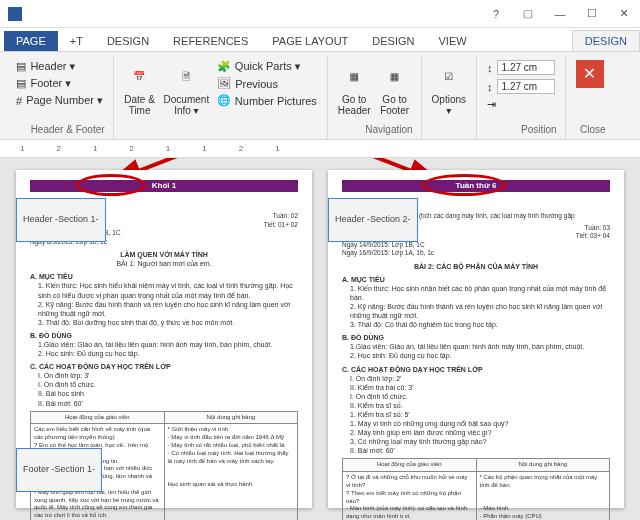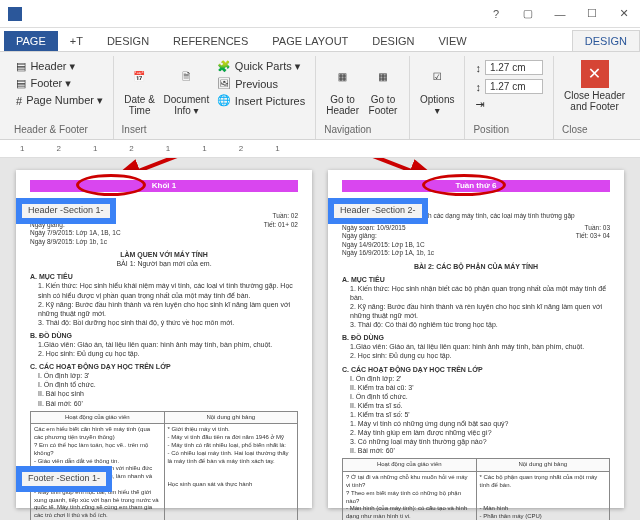--- a/index.html
+++ b/index.html
@@ -8,31 +8,31 @@
 .titlebar .icon{position:absolute;left:8px;width:14px;height:14px;background:#2b579a}
 .wincontrols{position:absolute;right:0;display:flex}
 .wincontrols div{width:32px;height:28px;display:flex;align-items:center;justify-content:center;color:#555}
 .tabs{height:24px;background:#fff;display:flex;align-items:flex-end;padding-left:4px;border-bottom:1px solid #d4d4d4}
 .tab{padding:4px 12px;font-size:11px;color:#444}
 .tab.file{background:#2b579a;color:#fff}
 .tab.design{color:#2b579a;background:#f3f3f3;border:1px solid #d4d4d4;border-bottom:none}
 .ribbon{height:88px;background:#f3f3f3;border-bottom:1px solid #d4d4d4;display:flex;padding:4px 6px 0 6px}
 .group{border-right:1px solid #d8d8d8;padding:2px 8px;display:flex;flex-direction:column;justify-content:space-between}
 .group-items{display:flex;gap:4px;align-items:flex-start}
-.group-label{text-align:left;font-size:10px;color:#666;padding-bottom:2px}
+.group-label{text-align:right;font-size:10px;color:#666;padding-bottom:2px}
 .smallbtn{display:flex;align-items:center;gap:4px;padding:2px;font-size:11px;color:#333;white-space:nowrap}
 .bigbtn{display:flex;flex-direction:column;align-items:center;gap:2px;padding:2px;font-size:10px;color:#333;text-align:center;line-height:1.1}
 .bigbtn .ico{width:32px;height:32px;display:flex;align-items:center;justify-content:center}
 .ico{display:inline-flex;align-items:center;justify-content:center}
 .spinval{border:1px solid #bbb;background:#fff;padding:1px 4px;font-size:10px;width:58px;display:flex;align-items:center;gap:2px}
 .ruler{height:18px;background:#fff;border-bottom:1px solid #ddd;display:flex;align-items:center;padding-left:20px;font-size:8px;color:#666;gap:32px}
 .workspace{background:#e6e6e6;height:362px;display:flex;gap:16px;padding:12px 16px;position:relative;overflow:hidden}
 .page{background:#fff;width:296px;box-shadow:0 1px 4px rgba(0,0,0,.3);padding:10px 14px;font-size:7px;color:#333;position:relative;line-height:1.3}
-.hdr-bar{background:#d946ef;color:#fff;text-align:center;padding:1px 0;font-size:8px;font-weight:bold}
-.hdr-tag,.ftr-tag{position:absolute;background:#f3f3f3;border:6px solid #3b82f6;padding:1px 6px;font-size:9px;color:#444}
+.hdr-bar{background:#701a75;color:#fff;text-align:center;padding:1px 0;font-size:8px;font-weight:bold}
+.hdr-tag,.ftr-tag{position:absolute;background:#f3f3f3;border:1px solid #3b82f6;padding:15px 6px;font-size:9px;color:#444}
 .hdr-tag{top:28px;left:0}
 .ftr-tag{bottom:16px;left:0}
 .same-prev{bottom:4px;left:auto;right:14px}
 .oval{position:absolute;border:3px solid #c00;border-radius:50%;width:70px;height:22px;pointer-events:none}
 .arrow{position:absolute;pointer-events:none}
 .sect{margin-top:4px}
 .sect b{font-size:7px}
 .tbl{border:1px solid #888;margin-top:3px;font-size:6px}
 .tbl-row{display:flex;border-bottom:1px solid #888}
 .tbl-row:last-child{border-bottom:none}
@@ -100,25 +100,24 @@
         <div class="smallbtn">
             <span class="ico">🧩</span>
             <span>Quick Parts ▾</span>
           </div>
         <div class="smallbtn">
             <span class="ico">🖼</span>
             <span>Previous</span>
           </div>
         <div class="smallbtn">
             <span class="ico">🌐</span>
-            <span>Insert Pictures</span>
+            <span>Number Pictures</span>
           </div>
       </div>
     </div>
-    <div class="group-label">Insert</div>
   </div>
   <div class="group">
     <div class="group-items">
       <div class="bigbtn">
           <span class="ico">▦</span>
           <span style="white-space:pre">Go to
 Header</span>
         </div>
       <div class="bigbtn">
           <span class="ico">▦</span>
@@ -151,22 +150,20 @@
       <div class="smallbtn">
           <span class="ico">⇥</span>
         </div>
     </div>
     <div class="group-label">Position</div>
   </div>
   <div class="group" style="border-right:none">
     <div class="group-items">
       <div class="bigbtn">
           <span class="ico" style="color:#fff;background:#d64535;width:28px;height:28px;font-size:16px">✕</span>
-          <span style="white-space:pre">Close Header
-and Footer</span>
         </div>
     </div>
     <div class="group-label">Close</div>
   </div>
 </div>
 
 <div class="ruler">
   <span>1</span>
     <span>2</span>
     <span>1</span>

